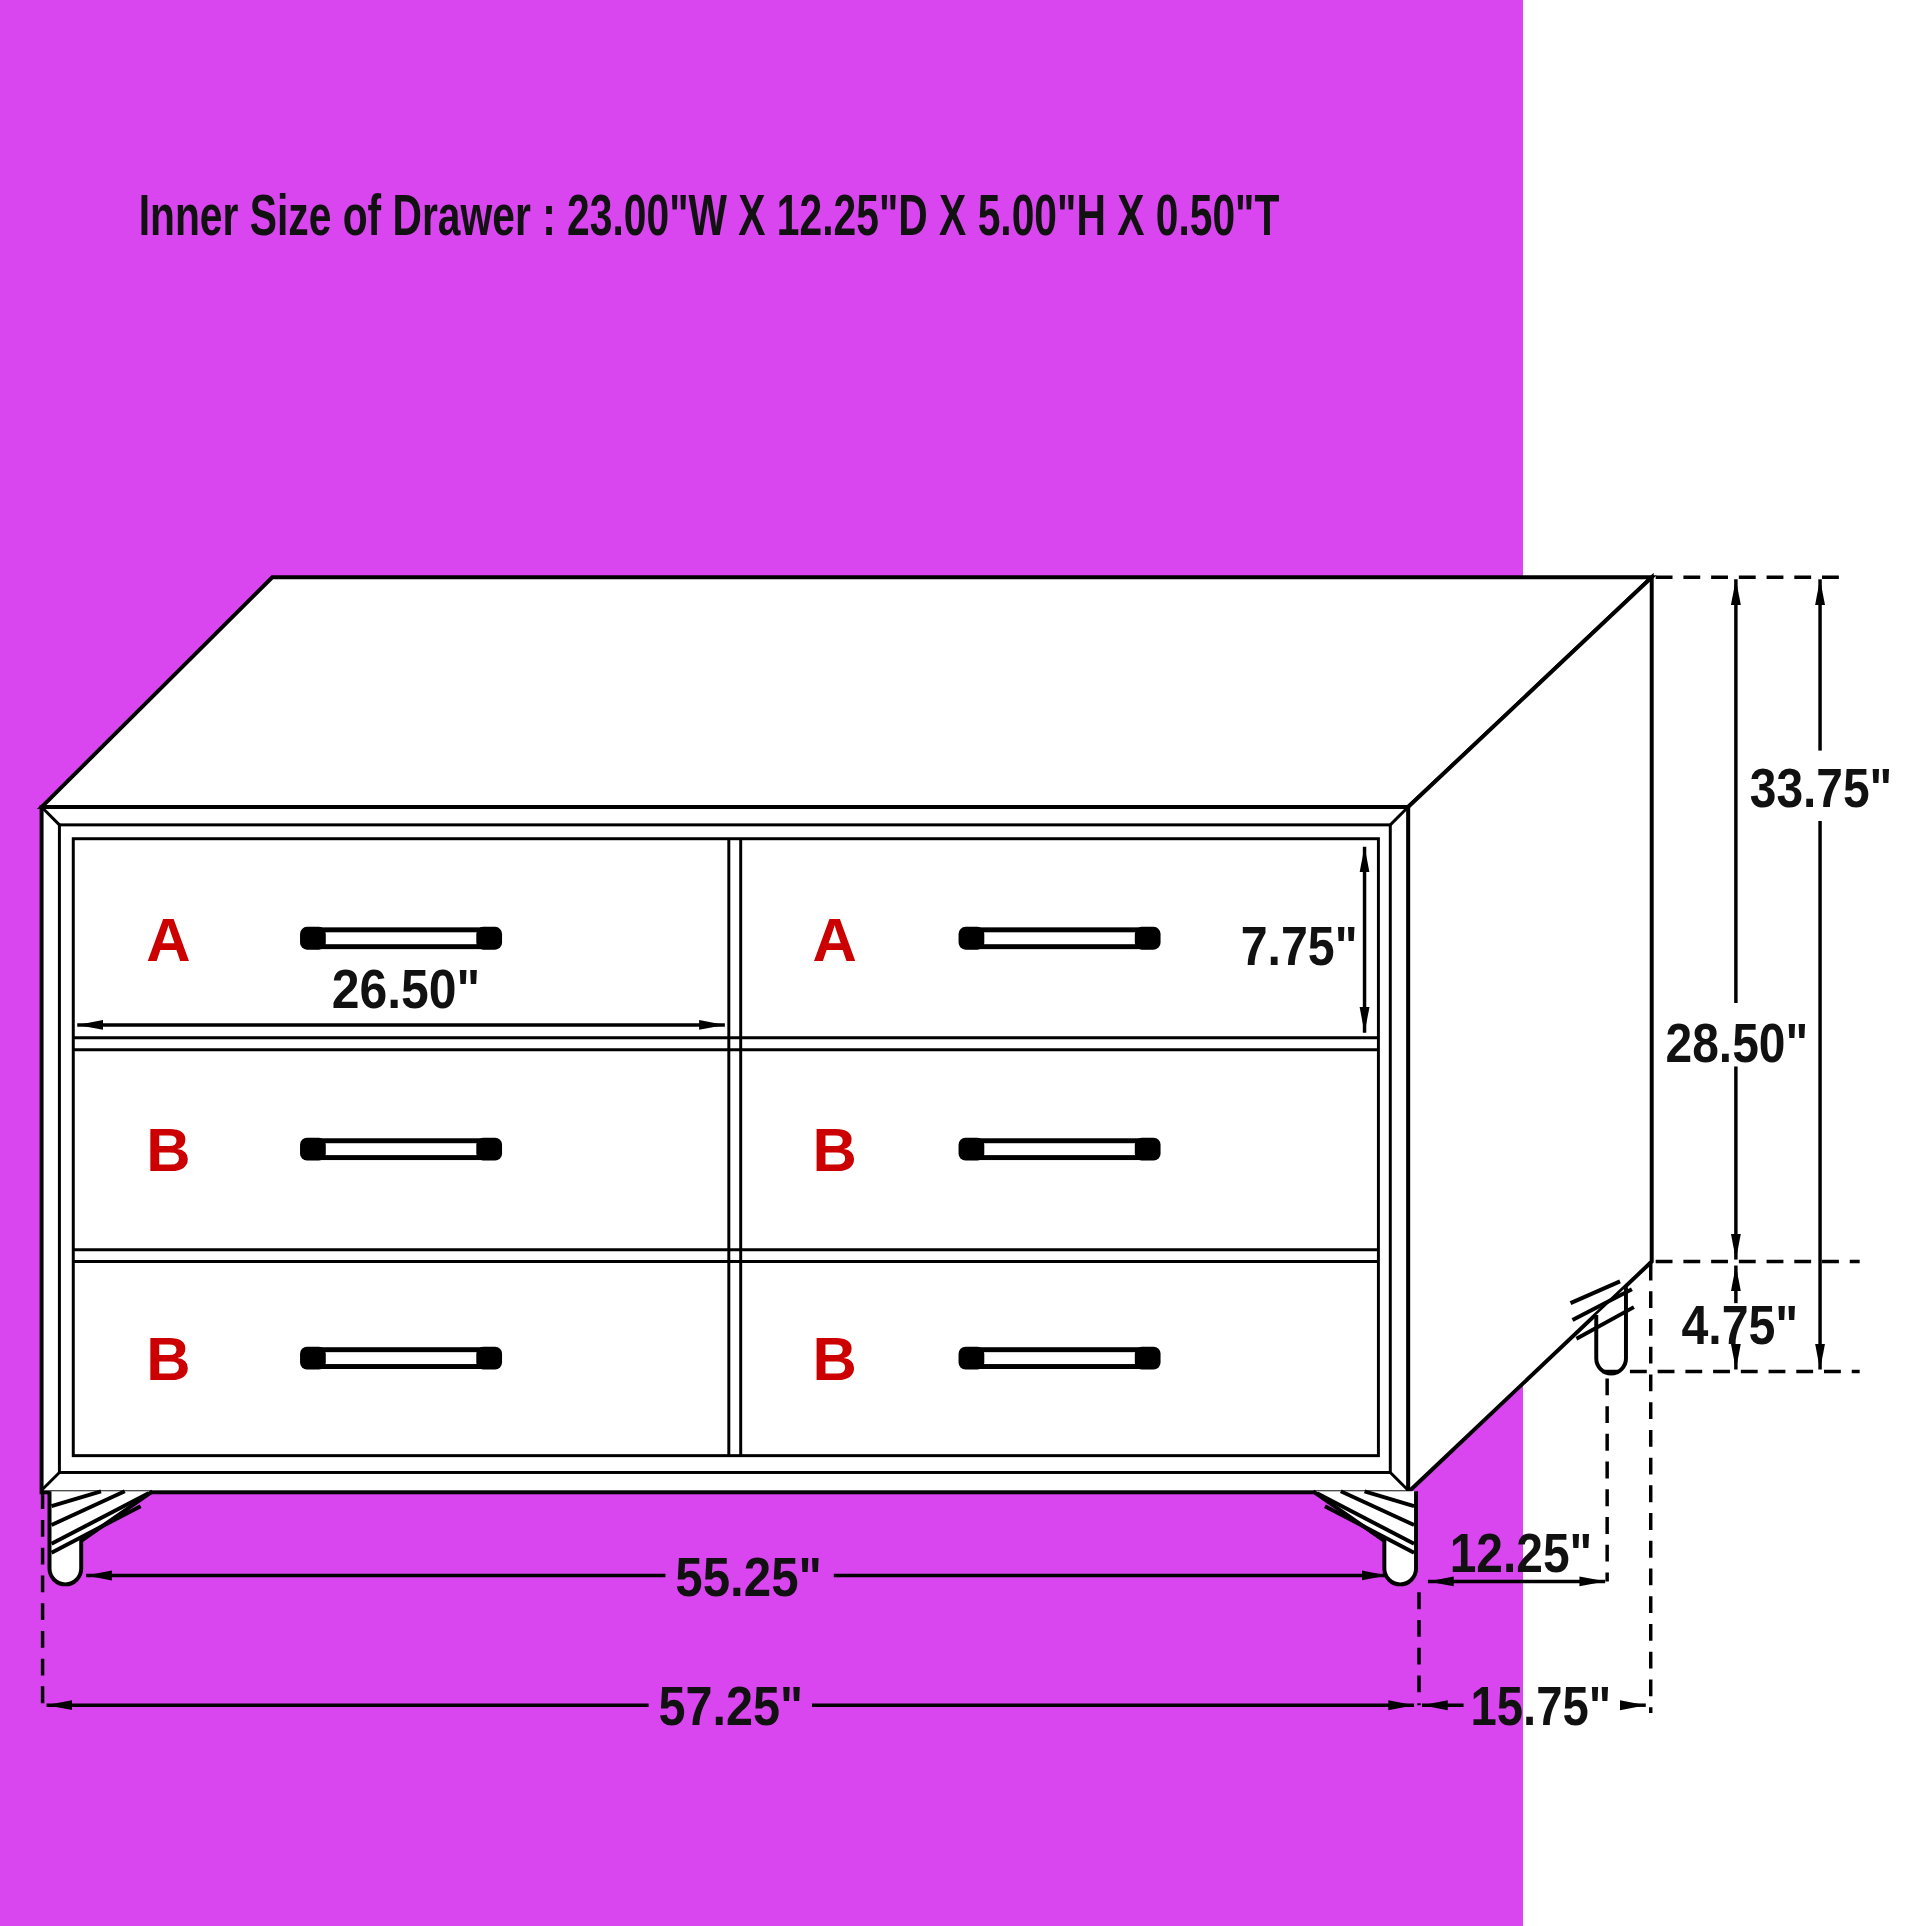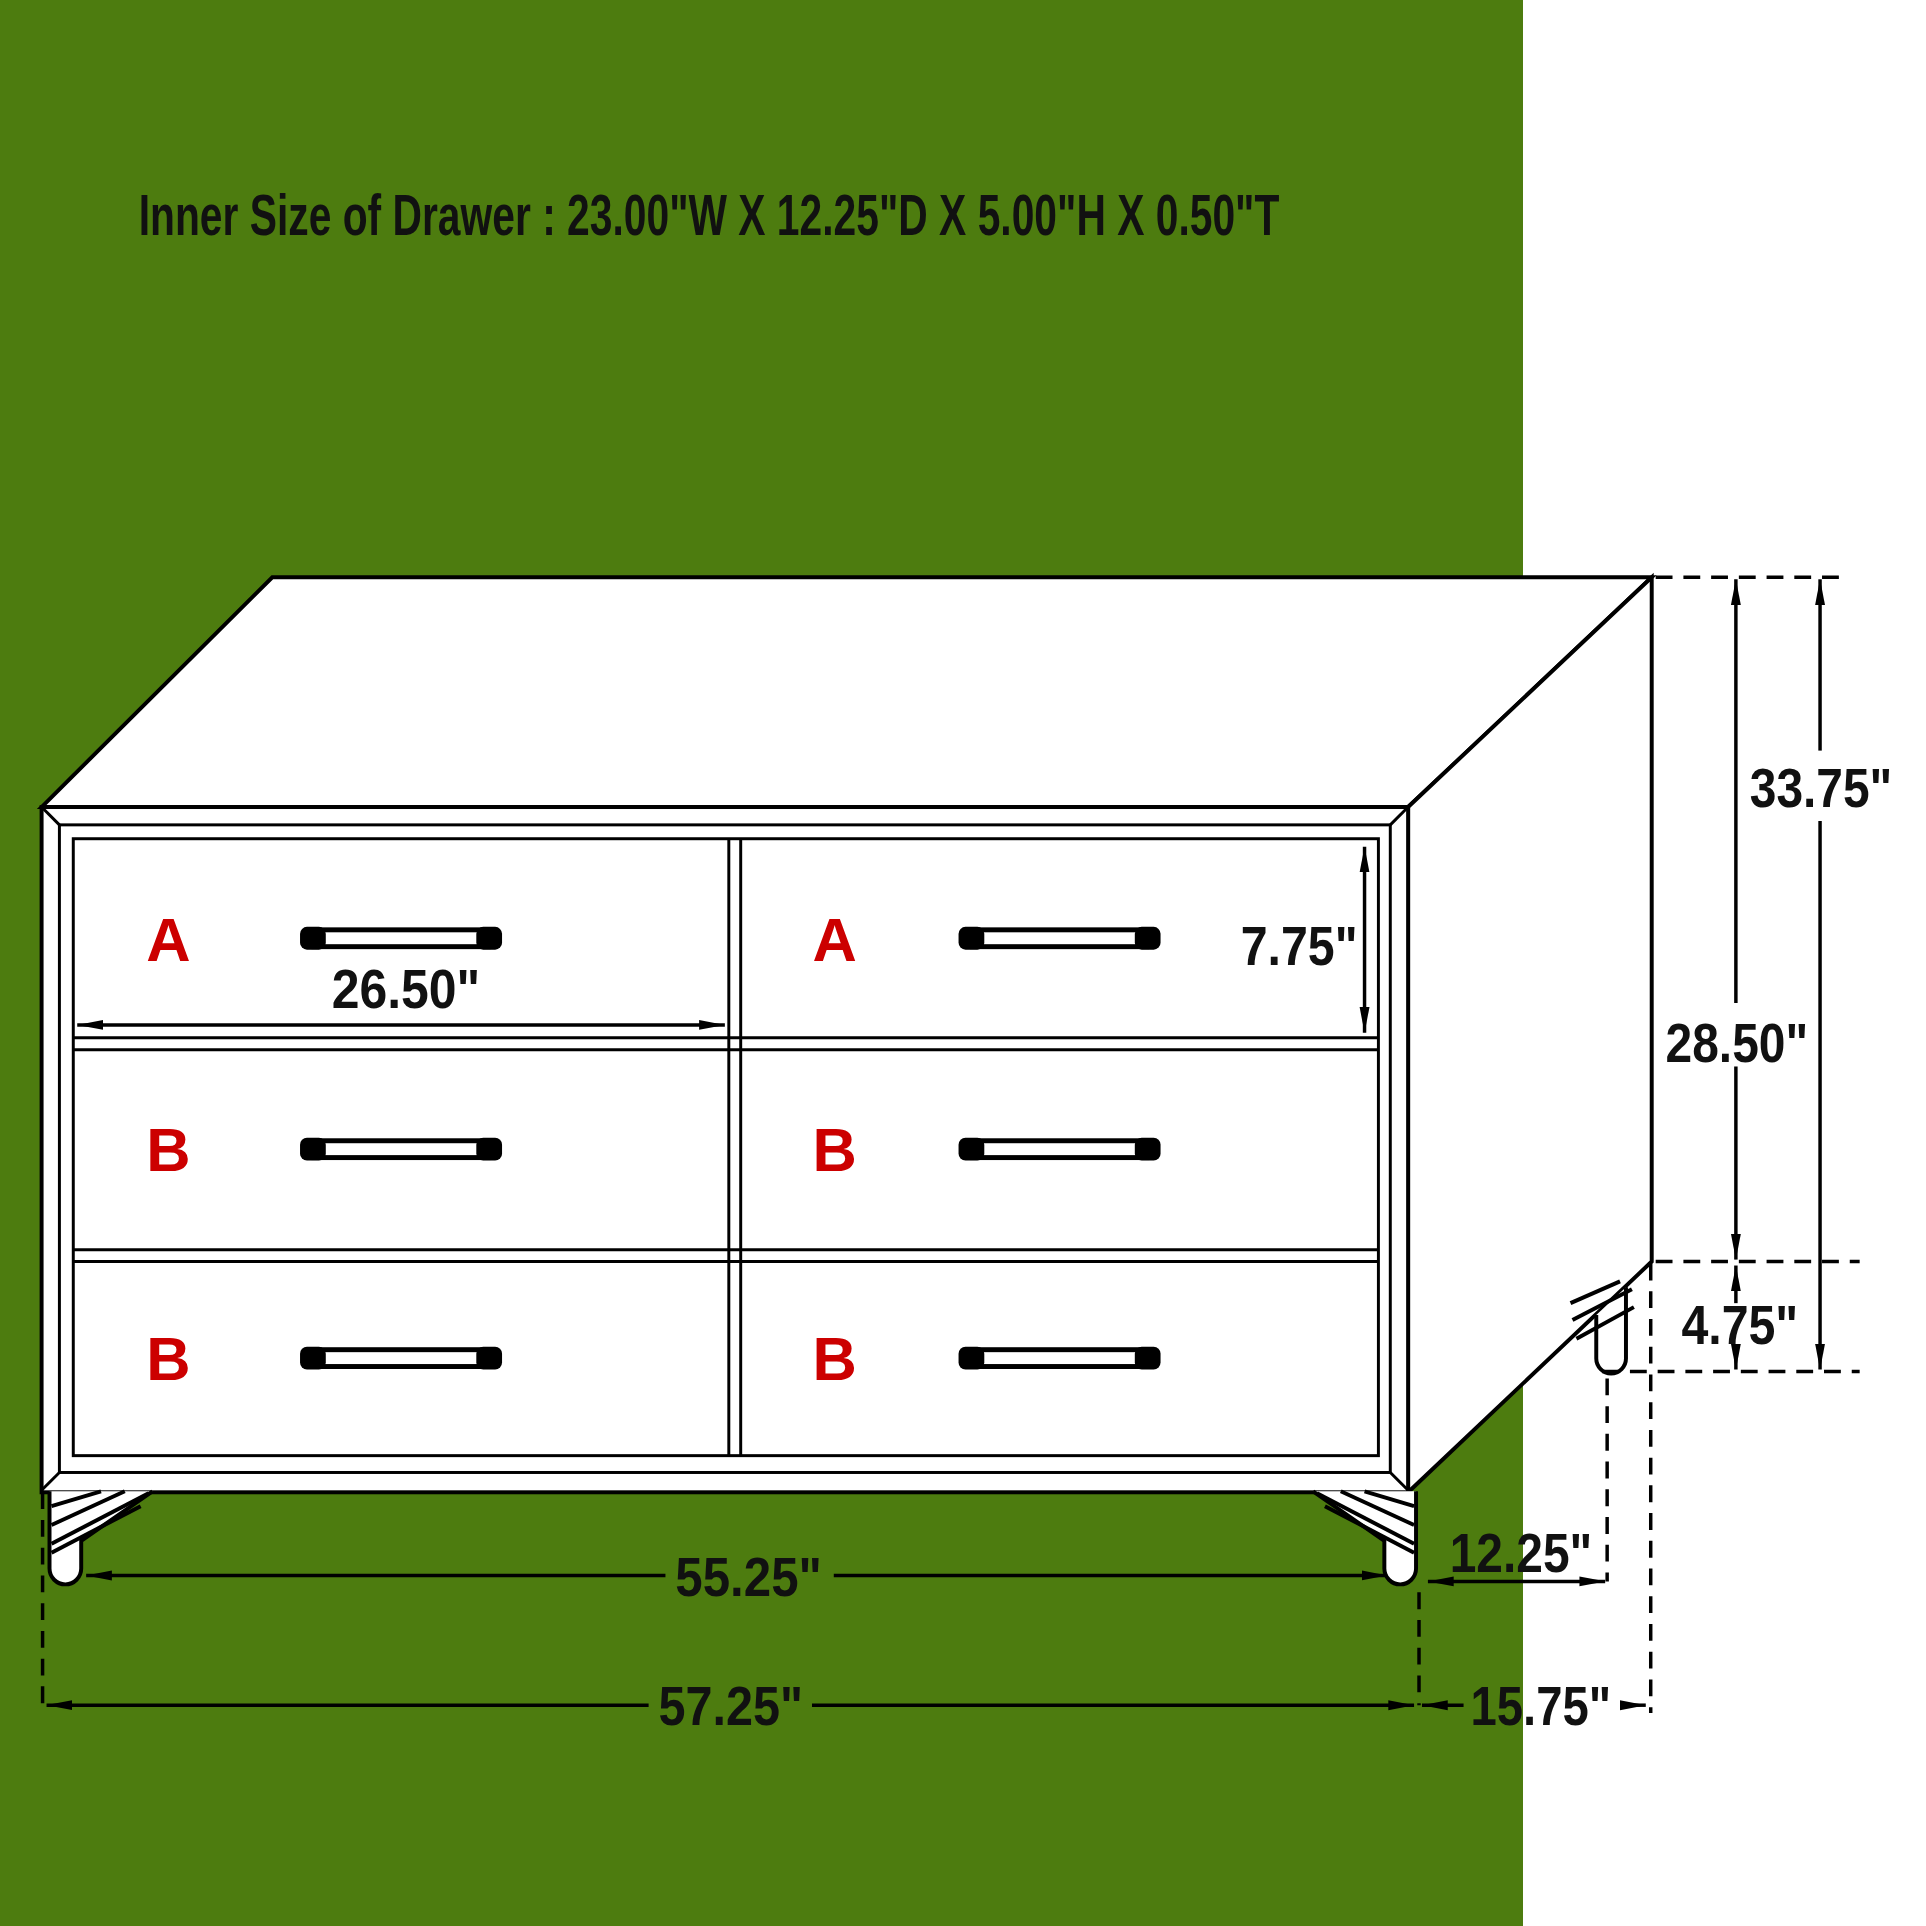--- a/index.html
+++ b/index.html
@@ -4,21 +4,21 @@
 <style>
   html, body {
     margin: 0;
     padding: 0;
     background: #ffffff;
   }
   .stage {
     width: 1523px;
     height: 1927px;
     position: relative;
-    background: #4d7c0f;
+    background: #d946ef;
     font-family: "Liberation Sans", sans-serif;
   }
   svg text {
     font-family: "Liberation Sans", sans-serif;
     font-weight: bold;
     fill: #111111;
   }
   svg .red-label {
     fill: #CC0000;
   }

